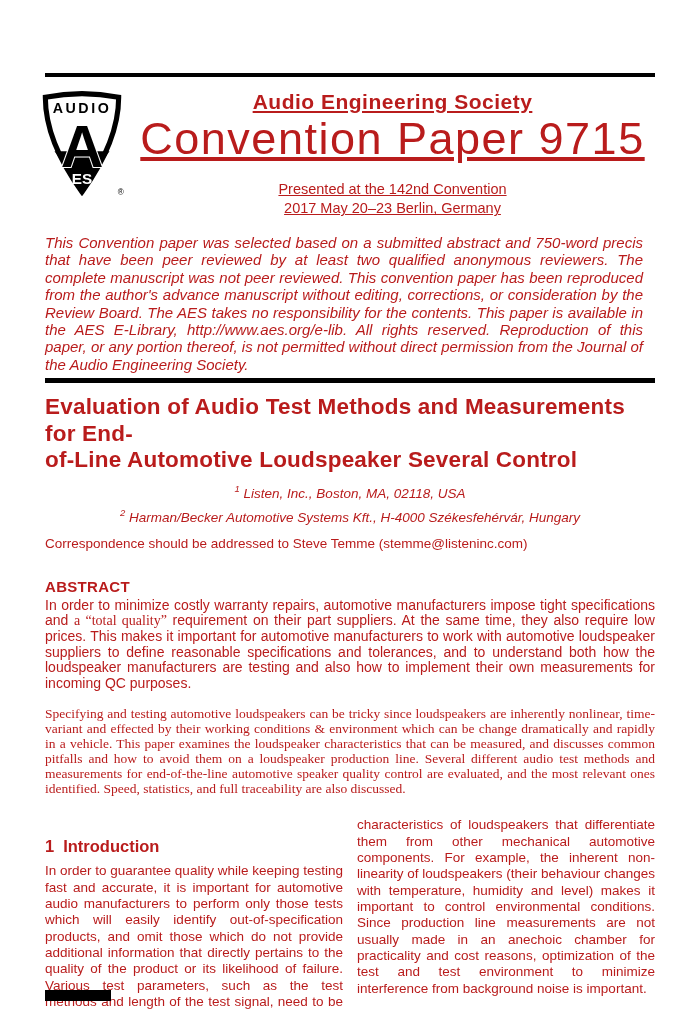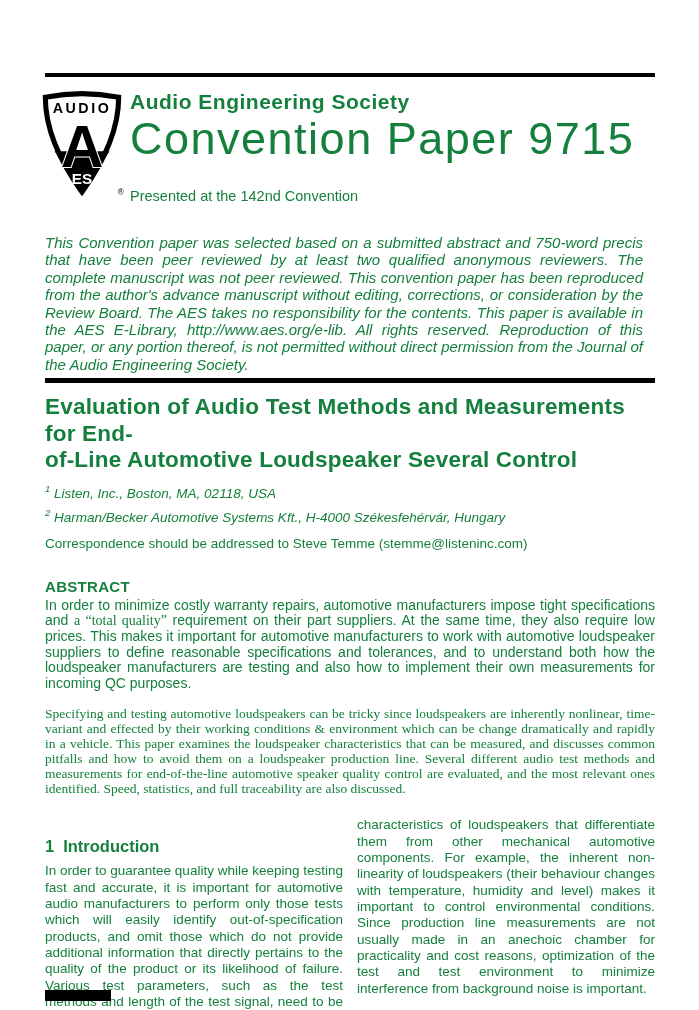--- a/index.html
+++ b/index.html
@@ -2,47 +2,47 @@
 <html><head>
 <meta charset="utf-8">
 <style>
   html,body{margin:0;padding:0;background:#e8e8e8;}
   .page{
     position:relative;
     width:699px;height:1010px;
     margin:0 auto;
     background:#ffffff;
     font-family:"Liberation Sans",sans-serif;
-    color:#15803d;
+    color:#b91c1c;
     overflow:hidden;
     box-sizing:border-box;
     padding:0 44px 0 45px;
   }
   .top-rule{height:4px;background:#000;margin-top:73px;}
   .header{position:relative;height:142px;}
   .logo{position:absolute;left:-6px;top:11px;width:86px;height:108px;}
-  .header-text{margin-left:85px;width:525px;text-align:left;}
+  .header-text{margin-left:85px;width:525px;text-align:center;text-decoration:underline;}
   .society{font-size:21px;font-weight:600;letter-spacing:.5px;padding-top:13px;}
   .conv-paper{font-size:45px;font-weight:400;letter-spacing:1.5px;line-height:1.05;margin-top:1px;white-space:nowrap;}
-  .presented{font-size:14.5px;line-height:1.32;margin-top:25px;}
+  .presented{font-size:14.5px;line-height:1.32;margin-top:18px;}
   .disclaimer{
     margin:15px 12px 0 0;
     font-style:italic;
     font-size:15px;line-height:1.16;
     text-align:justify;
   }
   .thick-rule{height:5px;background:#000;margin-top:5px;}
   .title{
     margin:11px 0 0 0;
     font-size:22.5px;font-weight:700;line-height:1.18;
     letter-spacing:.2px;
   }
   .authors{margin:14px 0 0 0;font-size:15px;}
   .authors sup{font-size:10px;}
-  .affil{margin:9px 0 0 0;font-size:13.5px;font-style:italic;}
+  .affil{margin:9px 0 0 0;font-size:13.5px;font-style:italic;text-align:center;}
   .affil sup{font-size:9.5px;font-style:italic;}
   .affil + .affil{margin-top:7px;}
   .corresp{margin:11px 0 0 0;font-size:13.5px;}
   .abstract-h{margin:27px 0 0 0;font-size:15px;font-weight:700;letter-spacing:.3px;}
   .abstract-p1{margin:3px 0 0 0;font-size:14px;line-height:1.12;text-align:justify;}
   .serif{font-family:"Liberation Serif",serif;}
   .abstract-p2{margin:14px 0 0 0;font-size:13.5px;line-height:1.12;text-align:justify;font-family:"Liberation Serif",serif;}
   .columns{display:flex;gap:14px;margin-top:21px;}
   .col{flex:1;font-size:13.5px;line-height:1.21;text-align:justify;}
   .col p{margin:0 0 0 0;}
@@ -69,20 +69,21 @@
         <text x="42" y="78" text-anchor="middle" font-size="58" font-weight="bold" fill="#000" stroke="#fff" stroke-width="2" paint-order="stroke">A</text>
         <text x="42" y="94" text-anchor="middle" font-size="15" font-weight="bold" fill="#ffffff">ES</text>
         <text x="80" y="105" text-anchor="middle" font-size="8" fill="#000">®</text>
       </svg>
     </div>
     <div class="header-text">
       <div class="society">Audio Engineering Society</div>
       <div class="conv-paper">Convention Paper 9715</div>
       <div class="presented">
         <div>Presented at the 142nd Convention</div>
+        <div>2017 May 20–23  Berlin, Germany</div>
       </div>
     </div>
   </div>
 
   <p class="disclaimer">This Convention paper was selected based on a submitted abstract and 750-word precis that have been peer reviewed by at least two qualified anonymous reviewers. The complete manuscript was not peer reviewed. This convention paper has been reproduced from the author's advance manuscript without editing, corrections, or consideration by the Review Board. The AES takes no responsibility for the contents. This paper is available in the AES E-Library, http://www.aes.org/e-lib. All rights reserved. Reproduction of this paper, or any portion thereof, is not permitted without direct permission from the Journal of the Audio Engineering Society.</p>
 
   <div class="thick-rule"></div>
 
   <h1 class="title"><span>Evaluation of Audio Test Methods and Measurements for End-</span><br><span>of-Line Automotive Loudspeaker Several Control</span></h1>
 

